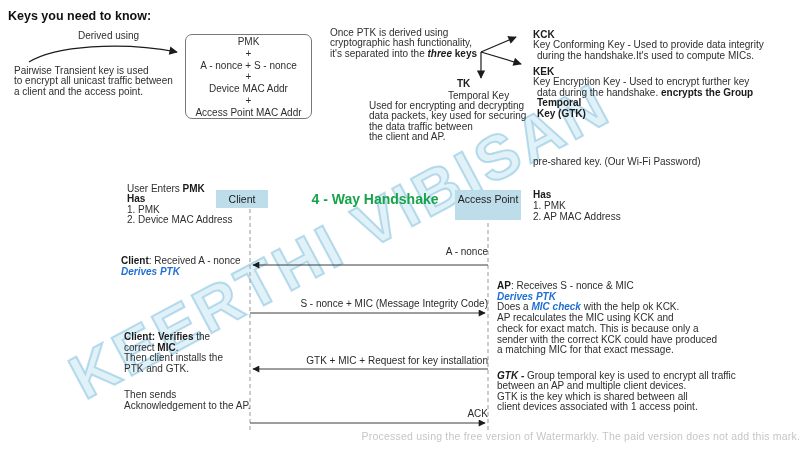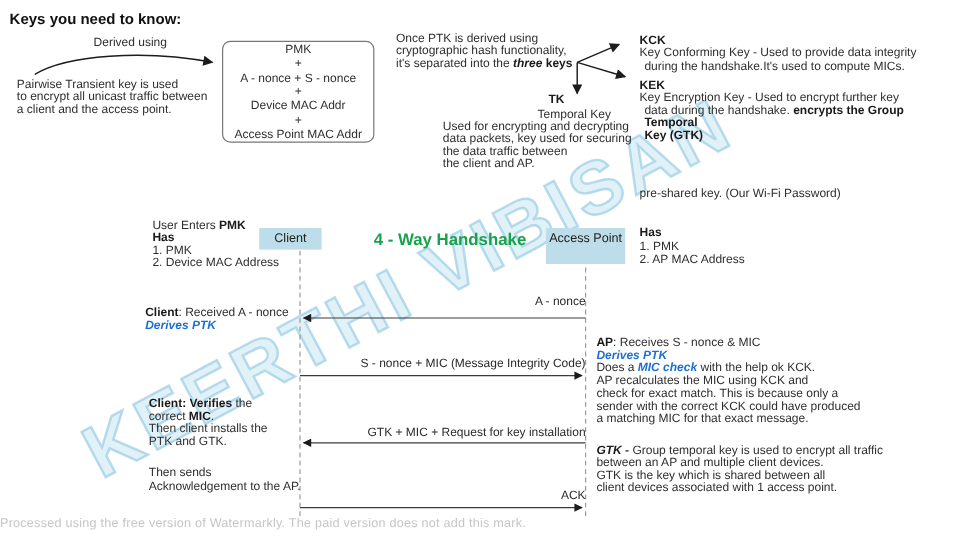--- a/index.html
+++ b/index.html
@@ -30,21 +30,21 @@
   #crecv{left:121px;top:255px;line-height:11px}
   #apblk{left:497px;top:281px;line-height:10.7px}
   #cver{left:124px;top:332px;line-height:10.7px}
   #csend{left:124px;top:390px;line-height:10.7px}
   #gtkblk{left:497px;top:371px;line-height:10.4px}
   .msg{left:250px;width:238px;text-align:right;color:#2a2a2a}
   #m1{top:247px}#m2{top:299px}#m3{top:356px}#m4{top:409px}
   #wm{position:absolute;left:15px;top:205px;width:650px;z-index:1;text-align:center;white-space:nowrap;
       transform:rotate(-28deg);font-size:62px;font-weight:bold;letter-spacing:4px;
       color:rgba(199,229,243,0.55);-webkit-text-stroke:2px rgba(147,202,228,0.65)}
-  #wmb{top:430px;left:0;width:800px;text-align:left;font-size:10.5px;color:#c6c6c6;letter-spacing:0.2px}
+  #wmb{top:430px;left:0;width:800px;text-align:right;font-size:10.5px;color:#c6c6c6;letter-spacing:0.2px}
   #lines{position:absolute;left:0;top:0;z-index:2}
 </style>
 </head>
 <body>
 
 <div id="wm">KEERTHI VIBISAN</div>
 
 <svg id="lines" width="800" height="454" viewBox="0 0 800 454">
   <defs>
     <marker id="ah" viewBox="0 0 10 10" refX="9" refY="5" markerWidth="8" markerHeight="7" orient="auto">

